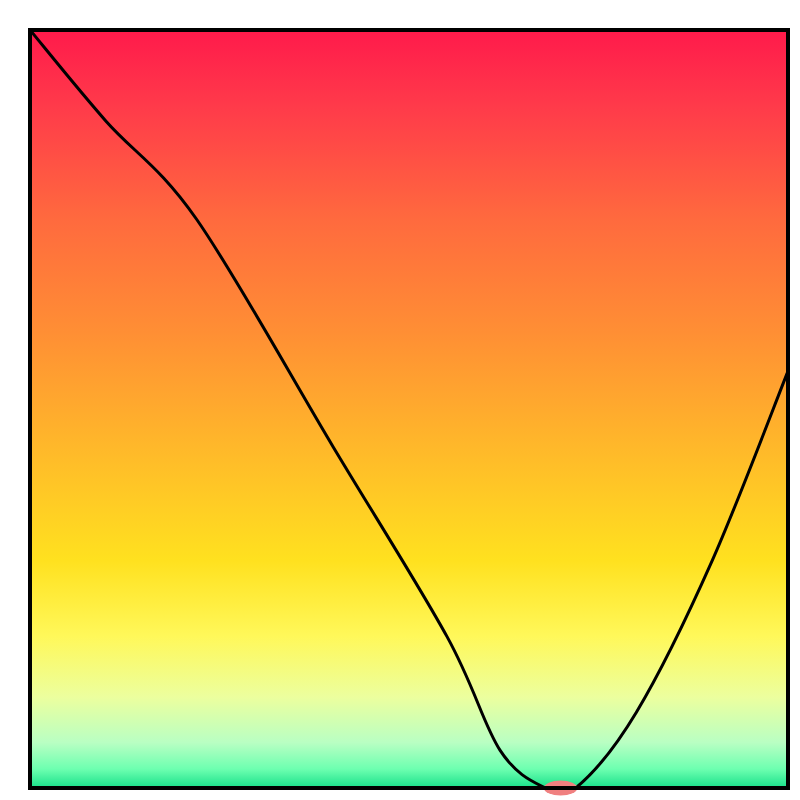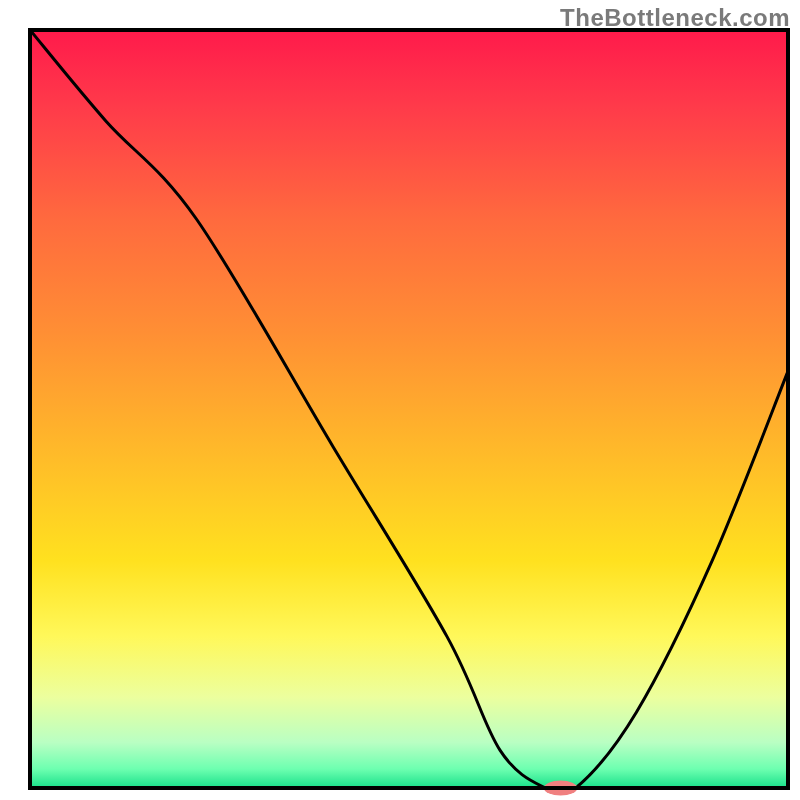--- a/index.html
+++ b/index.html
@@ -27,21 +27,20 @@
   }
   svg {
     display: block;
   }
 </style>
 </head>
 <body>
 
 <div class="chart-wrap">
 
-  <div class="watermark">TheBottleneck.com</div>
 
   <svg id="chart-svg" width="800" height="800" viewBox="0 0 800 800">
     <defs>
       <linearGradient id="bgGrad" x1="0" y1="0" x2="0" y2="1">
           <stop offset="0%" stop-color="#ff1a4b"></stop>
           <stop offset="10%" stop-color="#ff3a4a"></stop>
           <stop offset="25%" stop-color="#ff6a3e"></stop>
           <stop offset="40%" stop-color="#ff8f34"></stop>
           <stop offset="55.00000000000001%" stop-color="#ffb82a"></stop>
           <stop offset="70%" stop-color="#ffe11f"></stop>

